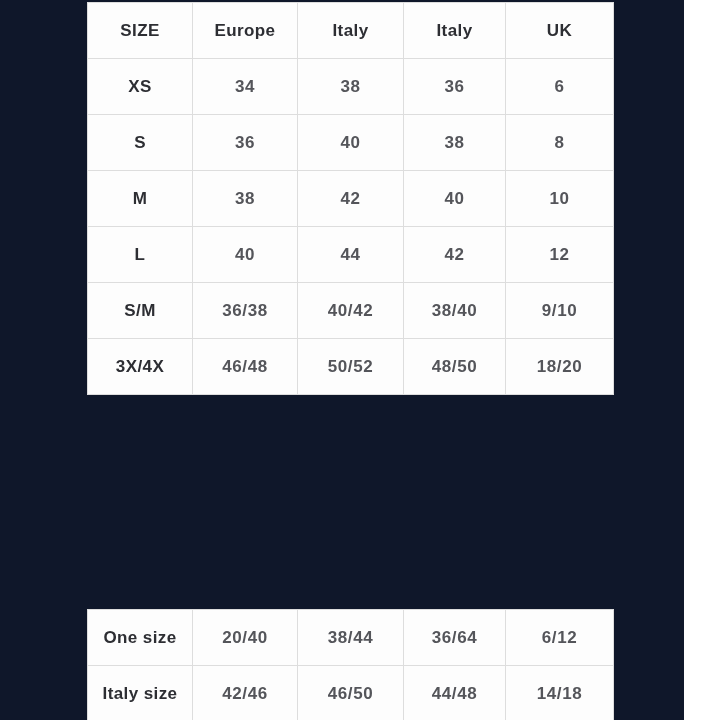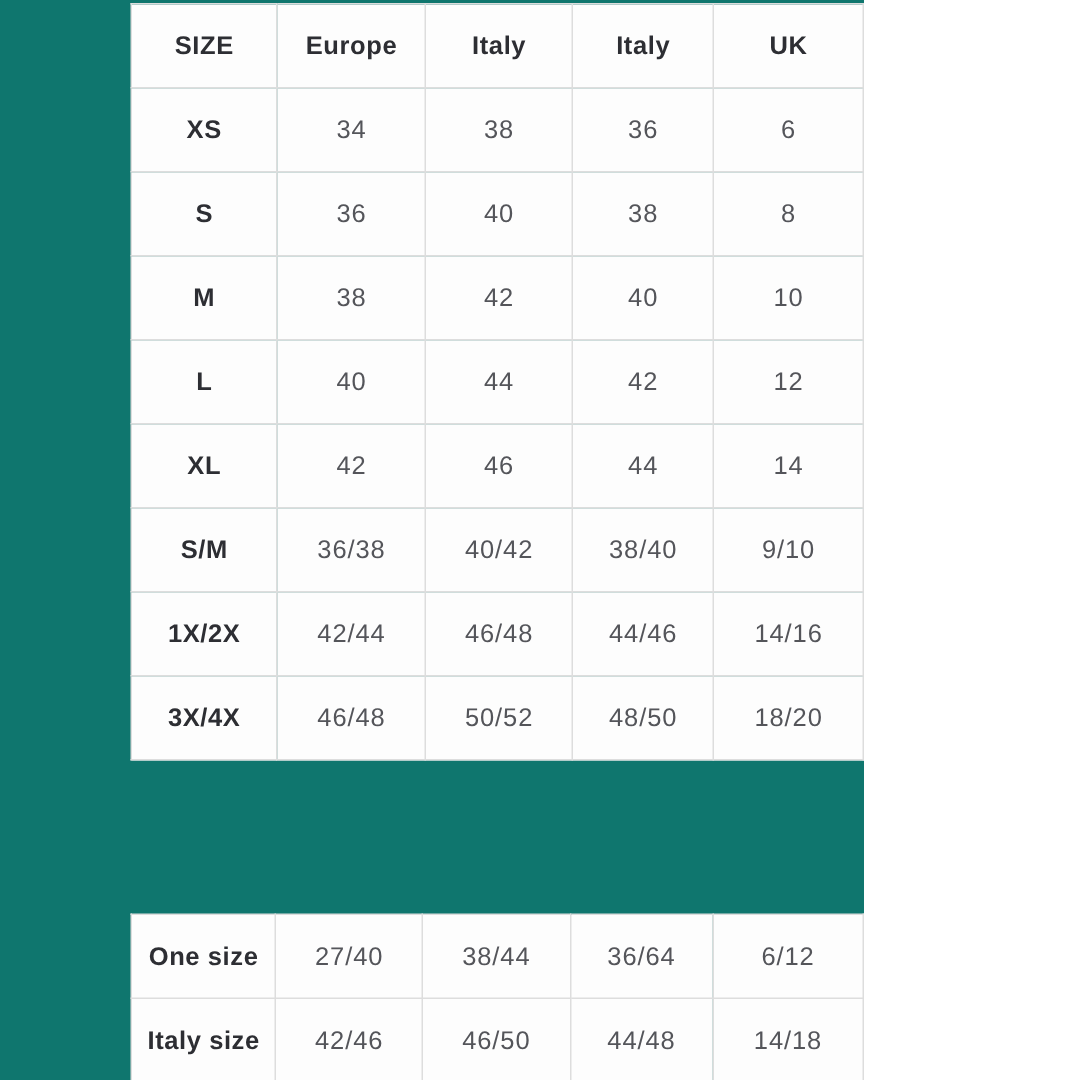--- a/index.html
+++ b/index.html
@@ -3,23 +3,23 @@
 <meta charset="utf-8">
 <style>
   html, body {
     margin: 0;
     padding: 0;
     background: #ffffff;
     font-family: "Liberation Sans", sans-serif;
   }
   .stage {
     position: relative;
-    width: 576px;
+    width: 684px;
     height: 720px;
-    background: #0f766e;
+    background: #0f172a;
     overflow: hidden;
   }
   table.size-table {
     position: absolute;
     left: 87px;
     border-collapse: collapse;
     table-layout: fixed;
   }
   table.size-table.main { top: 2px; }
   table.size-table.extra { top: 609px; border-radius: 18px; }
@@ -31,21 +31,21 @@
     font-size: 17px;
     background: #fdfdfd;
     padding: 0;
   }
   .size-table th {
     font-weight: bold;
     color: #2d2e33;
     letter-spacing: 0.4px;
   }
   .size-table td {
-    font-weight: normal;
+    font-weight: bold;
     color: #54555a;
     letter-spacing: 0.6px;
     margin-left: 16px;
   }
   col.c0 { width: 105px; }
   col.c1 { width: 105px; }
   col.c2 { width: 106px; }
   col.c3 { width: 102px; }
   col.c4 { width: 108px; }
 </style>
@@ -94,39 +94,25 @@
         <td>10</td>
       </tr>
       <tr>
         <th>L</th>
         <td>40</td>
         <td>44</td>
         <td>42</td>
         <td>12</td>
       </tr>
       <tr>
-        <th>XL</th>
-        <td>42</td>
-        <td>46</td>
-        <td>44</td>
-        <td>14</td>
-      </tr>
-      <tr>
         <th>S/M</th>
         <td>36/38</td>
         <td>40/42</td>
         <td>38/40</td>
         <td>9/10</td>
-      </tr>
-      <tr>
-        <th>1X/2X</th>
-        <td>42/44</td>
-        <td>46/48</td>
-        <td>44/46</td>
-        <td>14/16</td>
       </tr>
       <tr>
         <th>3X/4X</th>
         <td>46/48</td>
         <td>50/52</td>
         <td>48/50</td>
         <td>18/20</td>
       </tr>
     </tbody>
   </table>
@@ -135,21 +121,21 @@
     <colgroup>
       <col class="c0">
         <col class="c1">
         <col class="c2">
         <col class="c3">
         <col class="c4">
     </colgroup>
     <tbody>
       <tr>
         <th>One size</th>
-        <td>27/40</td>
+        <td>20/40</td>
         <td>38/44</td>
         <td>36/64</td>
         <td>6/12</td>
       </tr>
       <tr>
         <th>Italy size</th>
         <td>42/46</td>
         <td>46/50</td>
         <td>44/48</td>
         <td>14/18</td>

